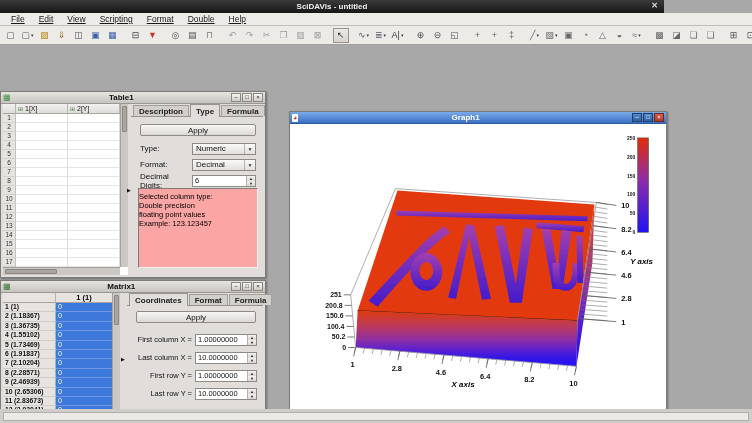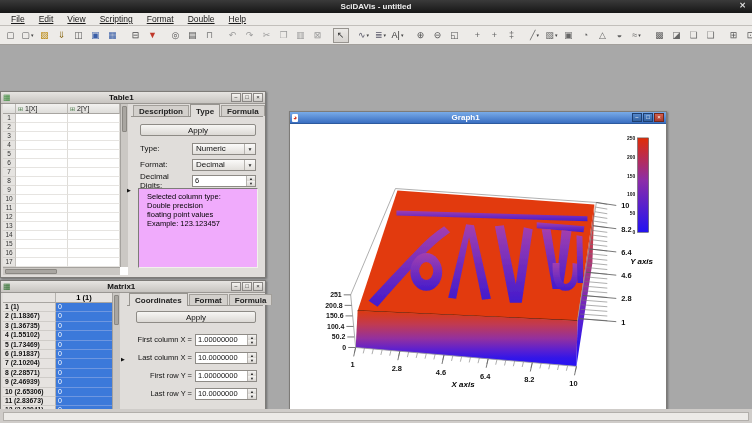--- a/index.html
+++ b/index.html
@@ -1,20 +1,20 @@
 <!DOCTYPE html>
 <html><head>
 <meta charset="utf-8">
 <style>
   html,body{margin:0;padding:0;background:#666;}
   *{box-sizing:border-box;font-family:"Liberation Sans",sans-serif;}
   .screen{position:relative;width:752px;height:423px;overflow:hidden;background:#a8a8a8;}
 
   
-  .apptitle{position:absolute;left:0;top:0;width:752px;height:13px;background:linear-gradient(#3a3a3a,#161616);
+  .apptitle{position:absolute;left:0;top:0;width:664px;height:13px;background:linear-gradient(#3a3a3a,#161616);
     color:#eee;font-size:8px;font-weight:bold;display:flex;align-items:center;}
   .apptitle-text{flex:1;text-align:center;}
   .appclose{position:absolute;right:6px;top:1px;font-size:8px;color:#ddd;cursor:default;}
   .menubar{position:absolute;left:0;top:13px;width:752px;height:13px;background:#edebe8;border-bottom:1px solid #c2bfbb;
     display:flex;align-items:center;padding-left:4px;}
   .menuitem{font-size:8.5px;color:#1a1a1a;padding:4px 7px;text-decoration:underline;}
   .toolbar{position:absolute;left:0;top:26px;width:752px;height:19px;background:#edebe8;border-bottom:1px solid #a3a09c;
     display:flex;align-items:center;padding-left:2px;}
   .tbtn{height:15px;min-width:16px;display:flex;align-items:center;justify-content:center;border:1px solid transparent;margin:0 0.5px;}
   .tbtn.act{border:1px solid #97948f;background:linear-gradient(#eceae7,#d7d4d0);}
@@ -69,22 +69,22 @@
   #winTable .applybtn{top:20px;}
   .frow{position:absolute;left:9px;right:7px;height:13px;display:flex;align-items:center;}
   .flabel{font-size:8px;color:#111;flex:1;}
   .combo{width:64px;height:12px;border:1px solid #8e8b86;background:linear-gradient(#fbfaf9,#e2dfdb);display:flex;}
   .cv{flex:1;padding:0 3px;font-size:8px;line-height:10px;overflow:hidden;white-space:nowrap;color:#111;}
   .cdd{width:11px;border-left:1px solid #b5b2ae;text-align:center;font-size:5px;line-height:10px;color:#333;}
   .spin{width:64px;height:12px;border:1px solid #8e8b86;background:#fff;display:flex;}
   .sv{flex:1;background:#fff;padding:0 2px;font-size:7.5px;line-height:10px;overflow:hidden;white-space:nowrap;color:#111;}
   .sbtns{width:9px;display:flex;flex-direction:column;border-left:1px solid #b5b2ae;}
   .su,.sd{flex:1;font-size:4px;line-height:5px;text-align:center;background:linear-gradient(#f4f3f1,#dad7d3);color:#222;}
-  .infobox{position:absolute;left:7px;right:5px;background:#f0abfc;border:1px solid;border-color:#7e7c79 #f2f0ed #f2f0ed #7e7c79;
-    font-size:7.5px;line-height:9px;padding:3px 8px;white-space:pre-line;color:#000;}
+  .infobox{position:absolute;left:7px;right:5px;background:#fca5a5;border:1px solid;border-color:#7e7c79 #f2f0ed #f2f0ed #7e7c79;
+    font-size:7.5px;line-height:9px;padding:3px 0;white-space:pre-line;color:#000;}
   #winTable .infobox{top:84px;bottom:7px;}
 
   
   #winMatrix{left:0;top:235px;width:266px;height:173px;}
   #winMatrix .marea{position:absolute;left:2px;top:12px;width:117px;bottom:2px;background:#fff;}
   .mhead{position:absolute;left:0;top:0;right:8px;height:10px;display:flex;}
   .mcorner{width:53px;background:#e6e3e0;border-right:1px solid #b5b2ae;border-bottom:1px solid #a8a5a1;}
   .mch{flex:1;background:#e6e3e0;border-bottom:1px solid #a8a5a1;font-size:7.5px;font-weight:bold;text-align:center;line-height:9px;}
   .mrows{position:absolute;left:0;top:10px;right:8px;bottom:8px;overflow:hidden;}
   .mrow{display:flex;height:9.4px;}

